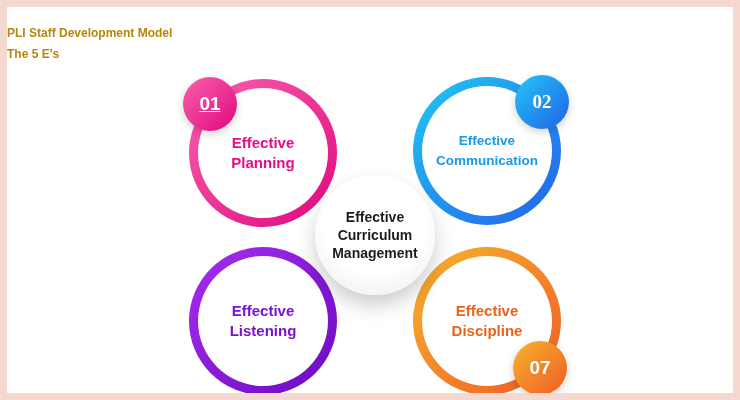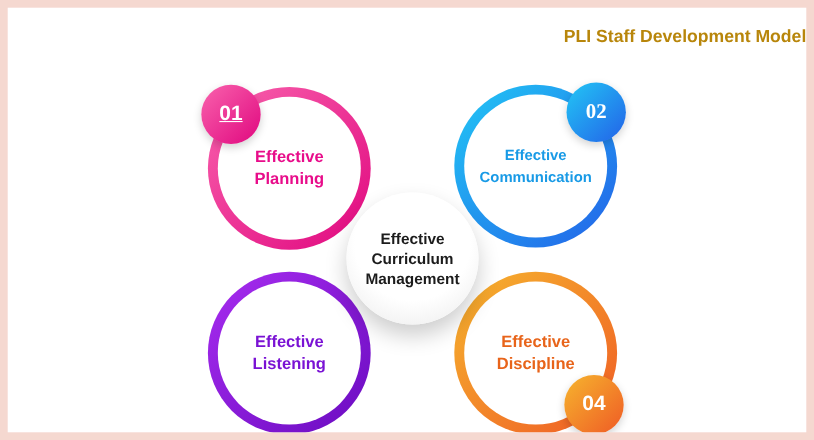--- a/index.html
+++ b/index.html
@@ -11,23 +11,23 @@
     box-sizing: border-box;
     border: 7px solid var(--frame-color, #f5d8d0);
     font-family: "Liberation Sans", sans-serif;
     overflow: hidden;
   }
   .stage { position: absolute; inset: 0; }
 
   .page-title {
     position: absolute;
     top: 16px; left: 0; right: 0;
-    text-align: right;
+    text-align: left;
     font-weight: bold;
-    font-size: 16px;
+    font-size: 12px;
     line-height: 21px;
     color: var(--title-color, #b8860b);
   }
 
   
   .node {
     position: absolute;
     width: 148px; height: 148px;
     border-radius: 50%;
     background: linear-gradient(135deg, var(--g1), var(--g2));
@@ -101,41 +101,42 @@
     color: #1c1c1c;
   }
 </style>
 </head>
 <body style="--frame-color: #f5d8d0; --title-color: #b8860b;">
 
 <div class="stage">
 
   <div class="page-title">
     <div>PLI Staff Development Model</div>
+    <div>The 5 E's</div>
   </div>
 
   <div class="node pos-tl" style="--g1: #f963ad; --g2: #e0077f; --tc: #e80c8a;">
     <div class="badge">01</div>
     <div class="node-label">Effective
 Planning</div>
   </div>
 
   <div class="node pos-tr" style="--g1: #22c7f5; --g2: #2361e8; --tc: #189ae6;">
     <div class="badge">02</div>
     <div class="node-label">Effective
 Communication</div>
   </div>
 
   <div class="node pos-bl" style="--g1: #a82df0; --g2: #6a0bc0; --tc: #7a12d4;">
     <div class="node-label">Effective
 Listening</div>
   </div>
 
   <div class="node pos-br" style="--g1: #f6b52e; --g2: #ef5a25; --tc: #e8641a;">
-    <div class="badge">04</div>
+    <div class="badge">07</div>
     <div class="node-label">Effective
 Discipline</div>
   </div>
 
   <div class="center-circle">
     <div class="center-label">Effective
 Curriculum
 Management</div>
   </div>
 

